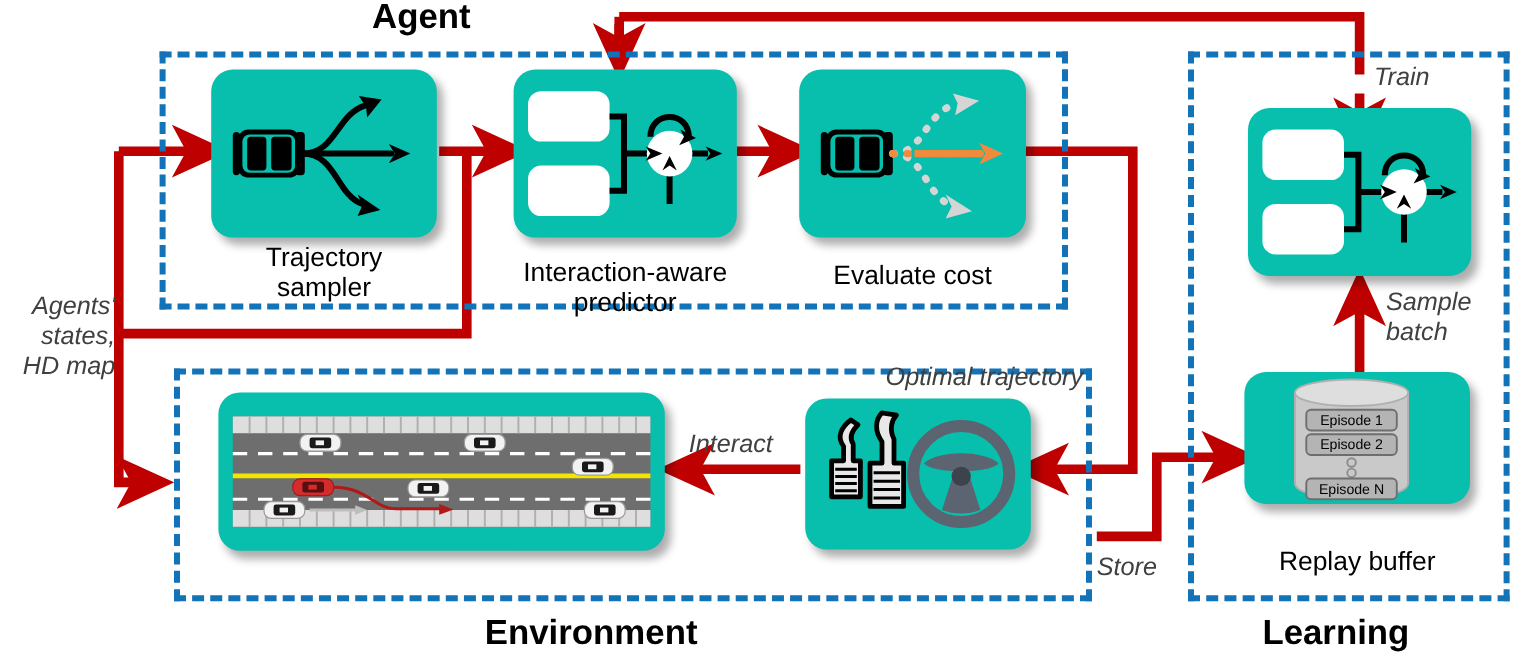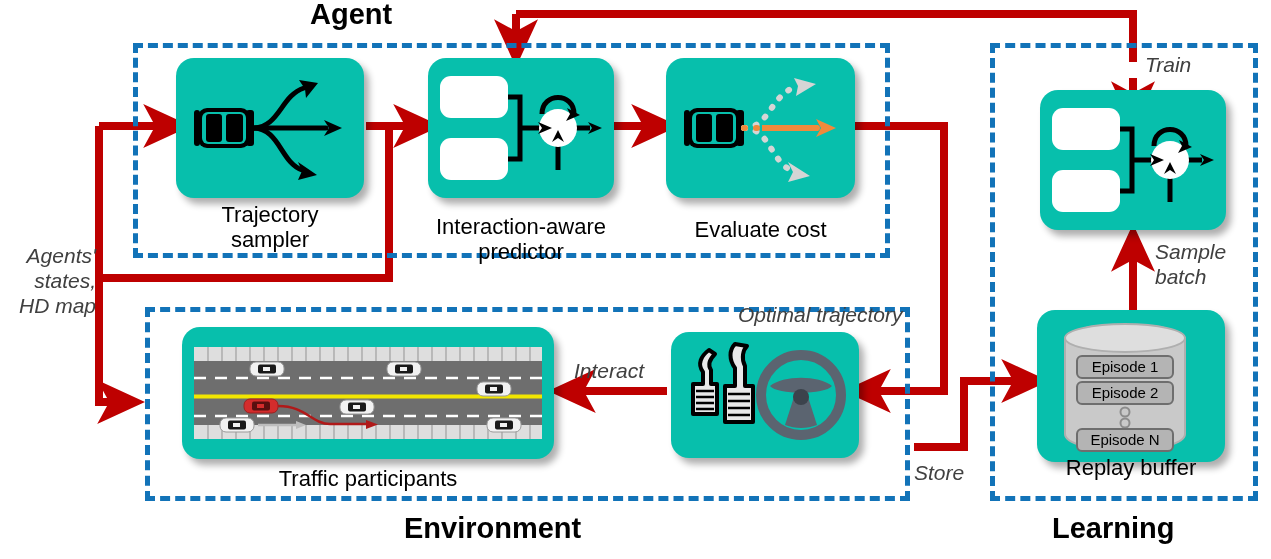--- a/index.html
+++ b/index.html
@@ -236,23 +236,20 @@
         <rect x="8" y="2.5" width="18" height="9" rx="2" fill="#5A0F0F"></rect>
         <rect x="13" y="5" width="7" height="4" fill="#D42C2C"></rect>
       </g>
 
       <g fill="none" stroke="#B01919" stroke-width="2.6">
         <path d="M96,79 C124,79 130,97 148,97 L186,97"></path>
       </g>
       <path d="M184,93 L196,97.5 L184,102 Z" fill="#B01919"></path>
     </svg>
   </div>
-  <div class="card-label" style="left:182px;top:466px;width:372px;">
-    <div>Traffic participants</div>
-  </div>
 
   <div class="card" style="left:671px;top:332px;width:188px;height:126px;">
     <svg class="icon-svg" viewBox="0 0 188 126">
 
       <g>
         <g transform="translate(24,18)">
           <path d="M14,0 C6,6 2,14 8,22 L8,34 L-2,34 L-2,64 L22,64 L22,34 L16,34 L16,20 C12,14 16,8 20,4 Z" fill="#E8E8E8" stroke="#000" stroke-width="4" stroke-linejoin="round"></path>
           <g stroke="#000" stroke-width="2.5">
             <path d="M1,41 L19,41 M1,47 L19,47 M1,53 L19,53 M1,59 L19,59"></path>
           </g>
@@ -291,21 +288,21 @@
       <circle cx="130" cy="70" r="19" fill="#fff" stroke="none"></circle>
       <g fill="#000">
         <path d="M110,64 L124,70 L110,76 L114,70 Z"></path>
         <path d="M160,64 L174,70 L160,76 L164,70 Z"></path>
         <path d="M124,84 L130,72 L136,84 L130,80 Z"></path>
         <path d="M139,50 L152,57 L138,63 L142,56 Z"></path>
       </g>
     </svg>
   </div>
 
-  <div class="card" style="left:1037px;top:310px;width:188px;height:152px;">
+  <div class="card" style="left:1037px;top:310px;width:188px;height:110px;">
     <svg class="icon-svg" viewBox="0 0 188 140">
       <path d="M28,22 L28,118 C28,128 56,134 88,134 C120,134 148,128 148,118 L148,22 Z" fill="#C9C9C9" stroke="#AFAFAF" stroke-width="2"></path>
       <ellipse cx="88" cy="22" rx="60" ry="14" fill="#DEDEDE" stroke="#AFAFAF" stroke-width="2"></ellipse>
       <g>
         <g>
           <rect x="40" y="40" width="96" height="22" rx="5" fill="#B4B4B4" stroke="#6E6E6E" stroke-width="2"></rect>
           <text x="88" y="56" text-anchor="middle" font-family="Liberation Sans, sans-serif" font-size="15" fill="#000">Episode 1</text>
         </g>
         <g>
           <rect x="40" y="66" width="96" height="22" rx="5" fill="#B4B4B4" stroke="#6E6E6E" stroke-width="2"></rect>

